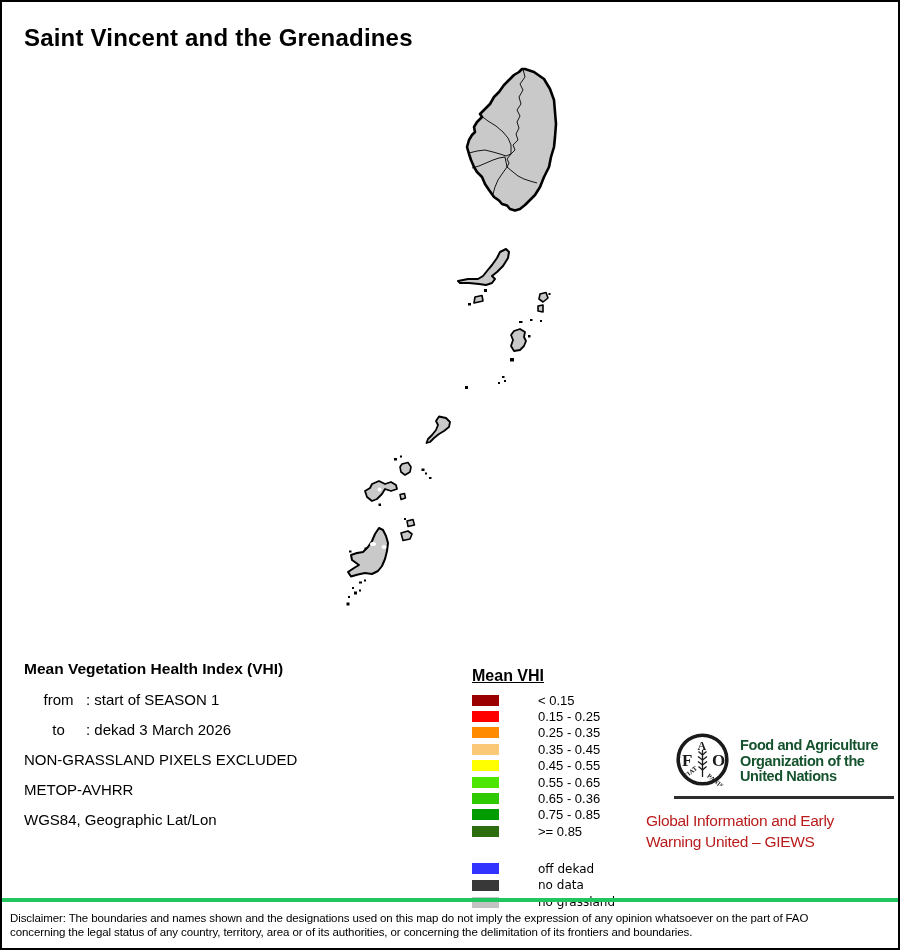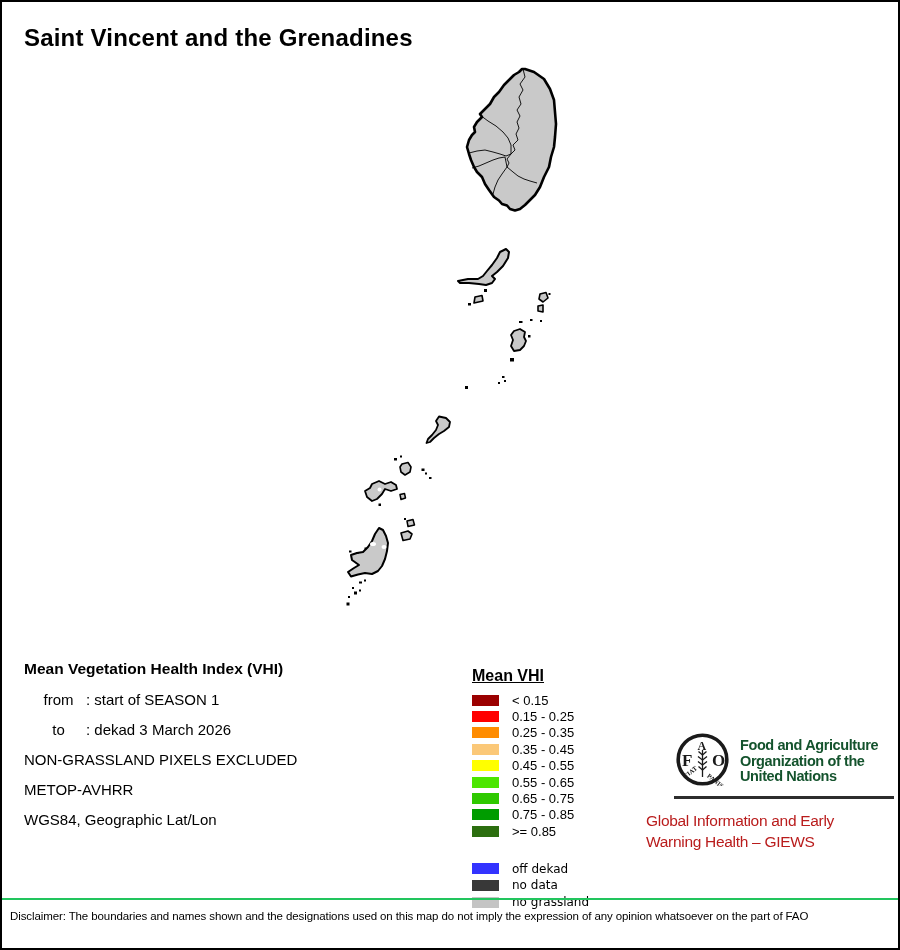--- a/index.html
+++ b/index.html
@@ -16,21 +16,21 @@
 
   
   .info{position:absolute;left:22px;top:652px;font-size:15px;text-align:center;}
   .info .row{height:30px;display:flex;align-items:center;white-space:pre;}
   .info .row.head{font-size:15.5px;font-weight:bold;}
   .info .lab{display:inline-block;width:55px;margin-left:7px;}
 
   
   .legend{position:absolute;left:470px;top:649px;}
   .legend-title{font-size:16px;font-weight:bold;text-decoration:underline;margin-bottom:7px;margin-top:16px;}
-  .lrow{display:flex;align-items:center;height:16.4px;}
+  .lrow{display:flex;align-items:center;height:16.4px;gap:26px;}
   .swatch{width:27px;height:11px;flex:0 0 27px;margin-right:13px;}
   .llabel{font-size:13px;white-space:pre;}
   .special{margin-top:21px;}
   .special .lrow{height:16.6px;}
   .special .llabel{font-family:"DejaVu Sans",sans-serif;font-size:12px;}
 
   
   .fao-logo{position:absolute;left:674px;top:731px;}
   .fao-org{
     position:absolute;left:738px;top:736px;
@@ -39,21 +39,21 @@
   }
   .fao-divider{position:absolute;left:672px;top:794px;width:220px;height:2.5px;background:#2d2d2d;}
   .fao-giews{
     position:absolute;left:644px;top:808px;
     font-size:15.5px;line-height:21px;letter-spacing:-0.3px;color:#b91c1c;
   }
 
   
   .disclaimer{
     position:absolute;left:0;right:0;top:896px;bottom:0;
-    border-top:2px solid #22c55e;padding:9px 8px 0 8px;
+    border-top:4px solid #22c55e;padding:9px 8px 0 8px;
     font-size:11.5px;line-height:14px;letter-spacing:-0.1px;
   }
 </style>
 </head>
 <body>
 
 <div class="canvas">
 
   <div class="title">Saint Vincent and the Grenadines</div>
 
@@ -160,21 +160,21 @@
       <div class="lrow">
           <span class="swatch" style="background-color: rgb(255, 255, 0);"></span>
           <span class="llabel">0.45 - 0.55</span>
         </div>
       <div class="lrow">
           <span class="swatch" style="background-color: rgb(76, 230, 0);"></span>
           <span class="llabel">0.55 - 0.65</span>
         </div>
       <div class="lrow">
           <span class="swatch" style="background-color: rgb(47, 201, 0);"></span>
-          <span class="llabel">0.65 - 0.75</span>
+          <span class="llabel">0.65 - 0.36</span>
         </div>
       <div class="lrow">
           <span class="swatch" style="background-color: rgb(0, 156, 0);"></span>
           <span class="llabel">0.75 - 0.85</span>
         </div>
       <div class="lrow">
           <span class="swatch" style="background-color: rgb(44, 110, 15);"></span>
           <span class="llabel">&gt;= 0.85</span>
         </div>
     </div>
@@ -213,20 +213,21 @@
   <div class="fao-org">
     <div>Food and Agriculture</div>
     <div>Organization of the</div>
     <div>United Nations</div>
   </div>
 
   <div class="fao-divider"></div>
 
   <div class="fao-giews">
     <div>Global Information and Early</div>
-    <div>Warning Health – GIEWS</div>
+    <div>Warning United – GIEWS</div>
   </div>
 
   <div class="disclaimer">
     <div>Disclaimer: The boundaries and names shown and the designations used on this map do not imply the expression of any opinion whatsoever on the part of FAO</div>
+    <div>concerning the legal status of any country, territory, area or of its authorities, or concerning the delimitation of its frontiers and boundaries.</div>
   </div>
 
 </div>
 
 </body></html>

